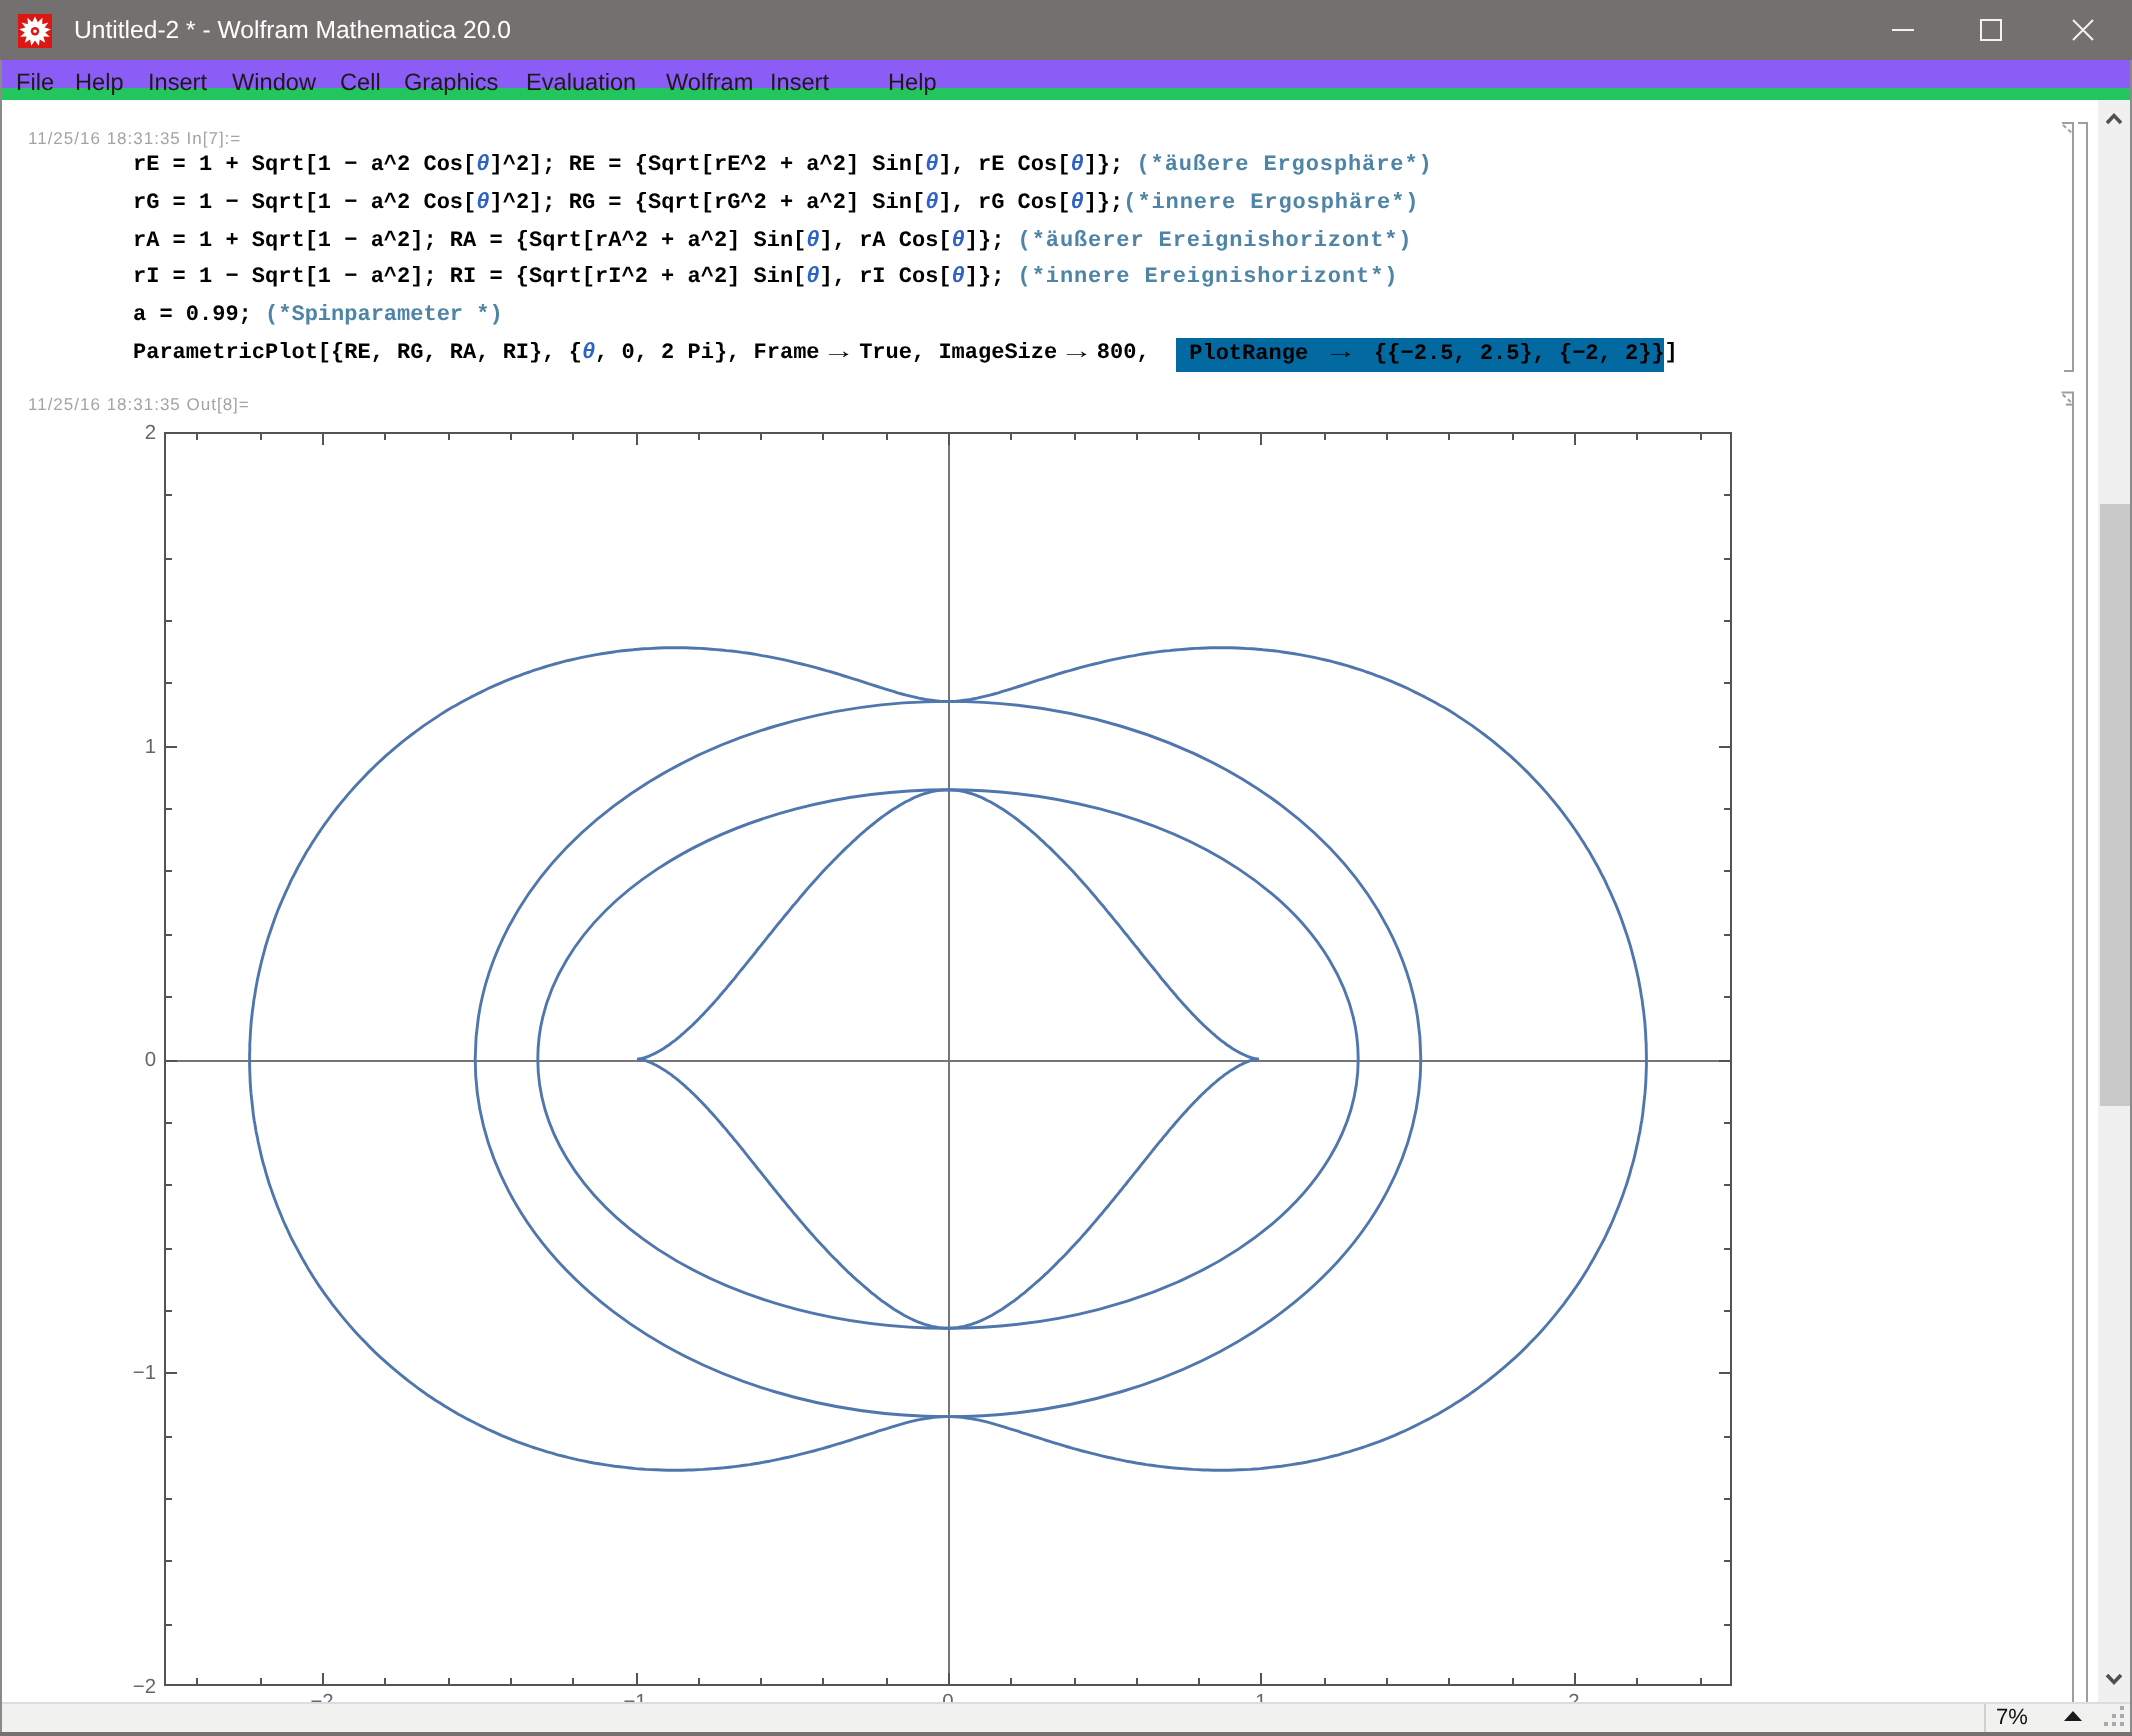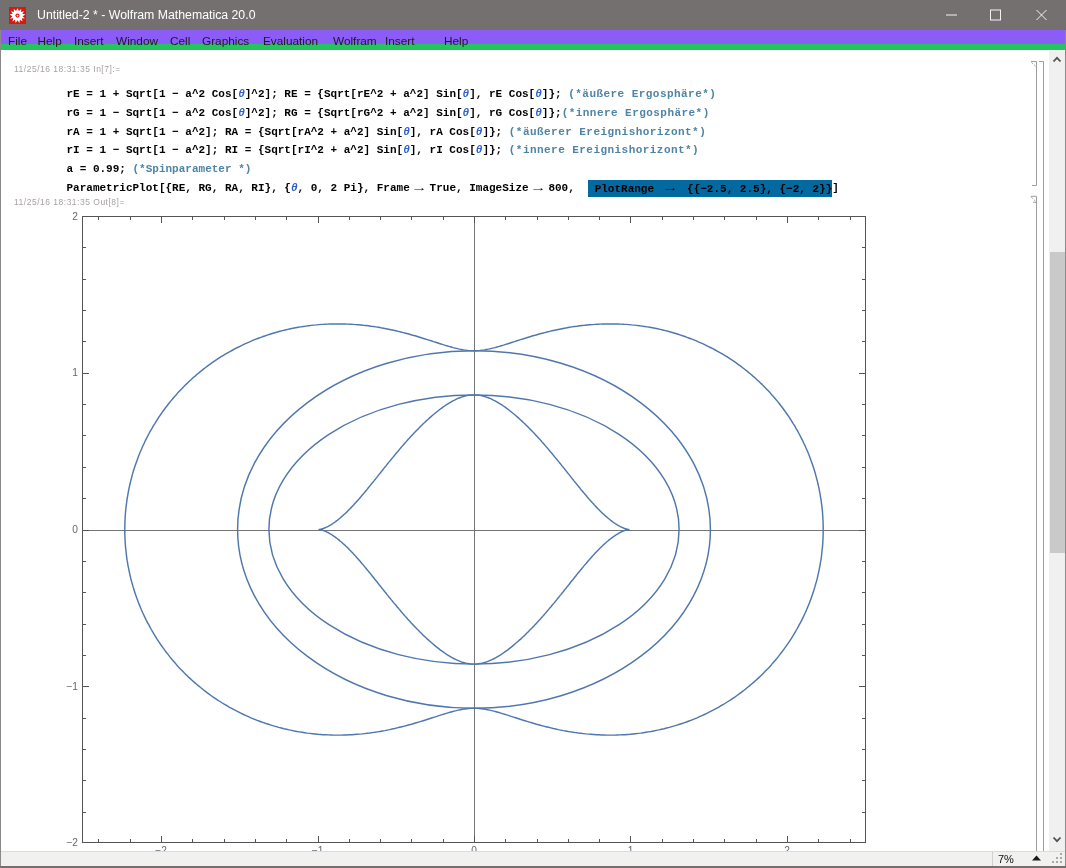--- a/index.html
+++ b/index.html
@@ -3,21 +3,21 @@
 <style>
 *{margin:0;padding:0;box-sizing:border-box}
 html,body{width:1066px;height:868px;overflow:hidden;background:#fff;font-family:"Liberation Sans",sans-serif;position:relative}
 .titlebar{position:absolute;left:0;top:0;width:1066px;height:30px;background:#757070}
 .title{position:absolute;left:37px;top:7.5px;font-size:12.3px;color:#fff;white-space:nowrap}
 .icon{position:absolute;left:9px;top:6.5px;width:17px;height:17px}
 .menubar{position:absolute;left:1px;top:30px;width:1064px;height:20px;background:#8b5cf6;border-bottom:6px solid #22c55e}
 .menubar span{position:absolute;top:3.5px;font-size:11.8px;color:#1b1b1b;white-space:nowrap}
 .nb{position:absolute;left:1px;top:51px;width:1048px;height:800px;background:#fff}
 .ts{position:absolute;font-size:8.5px;color:#a8a2a2;letter-spacing:0.5px;white-space:nowrap}
-pre.code{position:absolute;left:66.5px;top:85px;font:bold 11px "Liberation Mono",monospace;line-height:18.82px;color:#000}
+pre.code{position:absolute;left:66.5px;top:74px;font:bold 11px "Liberation Mono",monospace;line-height:18.82px;color:#000}
 pre.code .cm{color:#4e84a5;letter-spacing:0.45px}
 pre.code .cm0{letter-spacing:0}
 pre.code .th{color:#2e62c9;font-style:italic}
 pre.code .hl{background:#0369a1;padding:2.5px 0}
 pre.code .ar{display:inline-block;transform:scaleX(1.5);transform-origin:center}
 .vsb{position:absolute;left:1049px;top:50px;width:16px;height:801px;background:#f0f0f0}
 .vthumb{position:absolute;left:1049.5px;top:252px;width:15px;height:301px;background:#c9c9c9}
 .statusbar{position:absolute;left:1px;top:851px;width:1064px;height:15px;background:#f1f1f0;border-top:1px solid #dcdcdc}
 .botborder{position:absolute;left:0;top:866px;width:1066px;height:2px;background:#767070}
 .lborder{position:absolute;left:0;top:30px;width:1px;height:838px;background:#8a8a8a}

